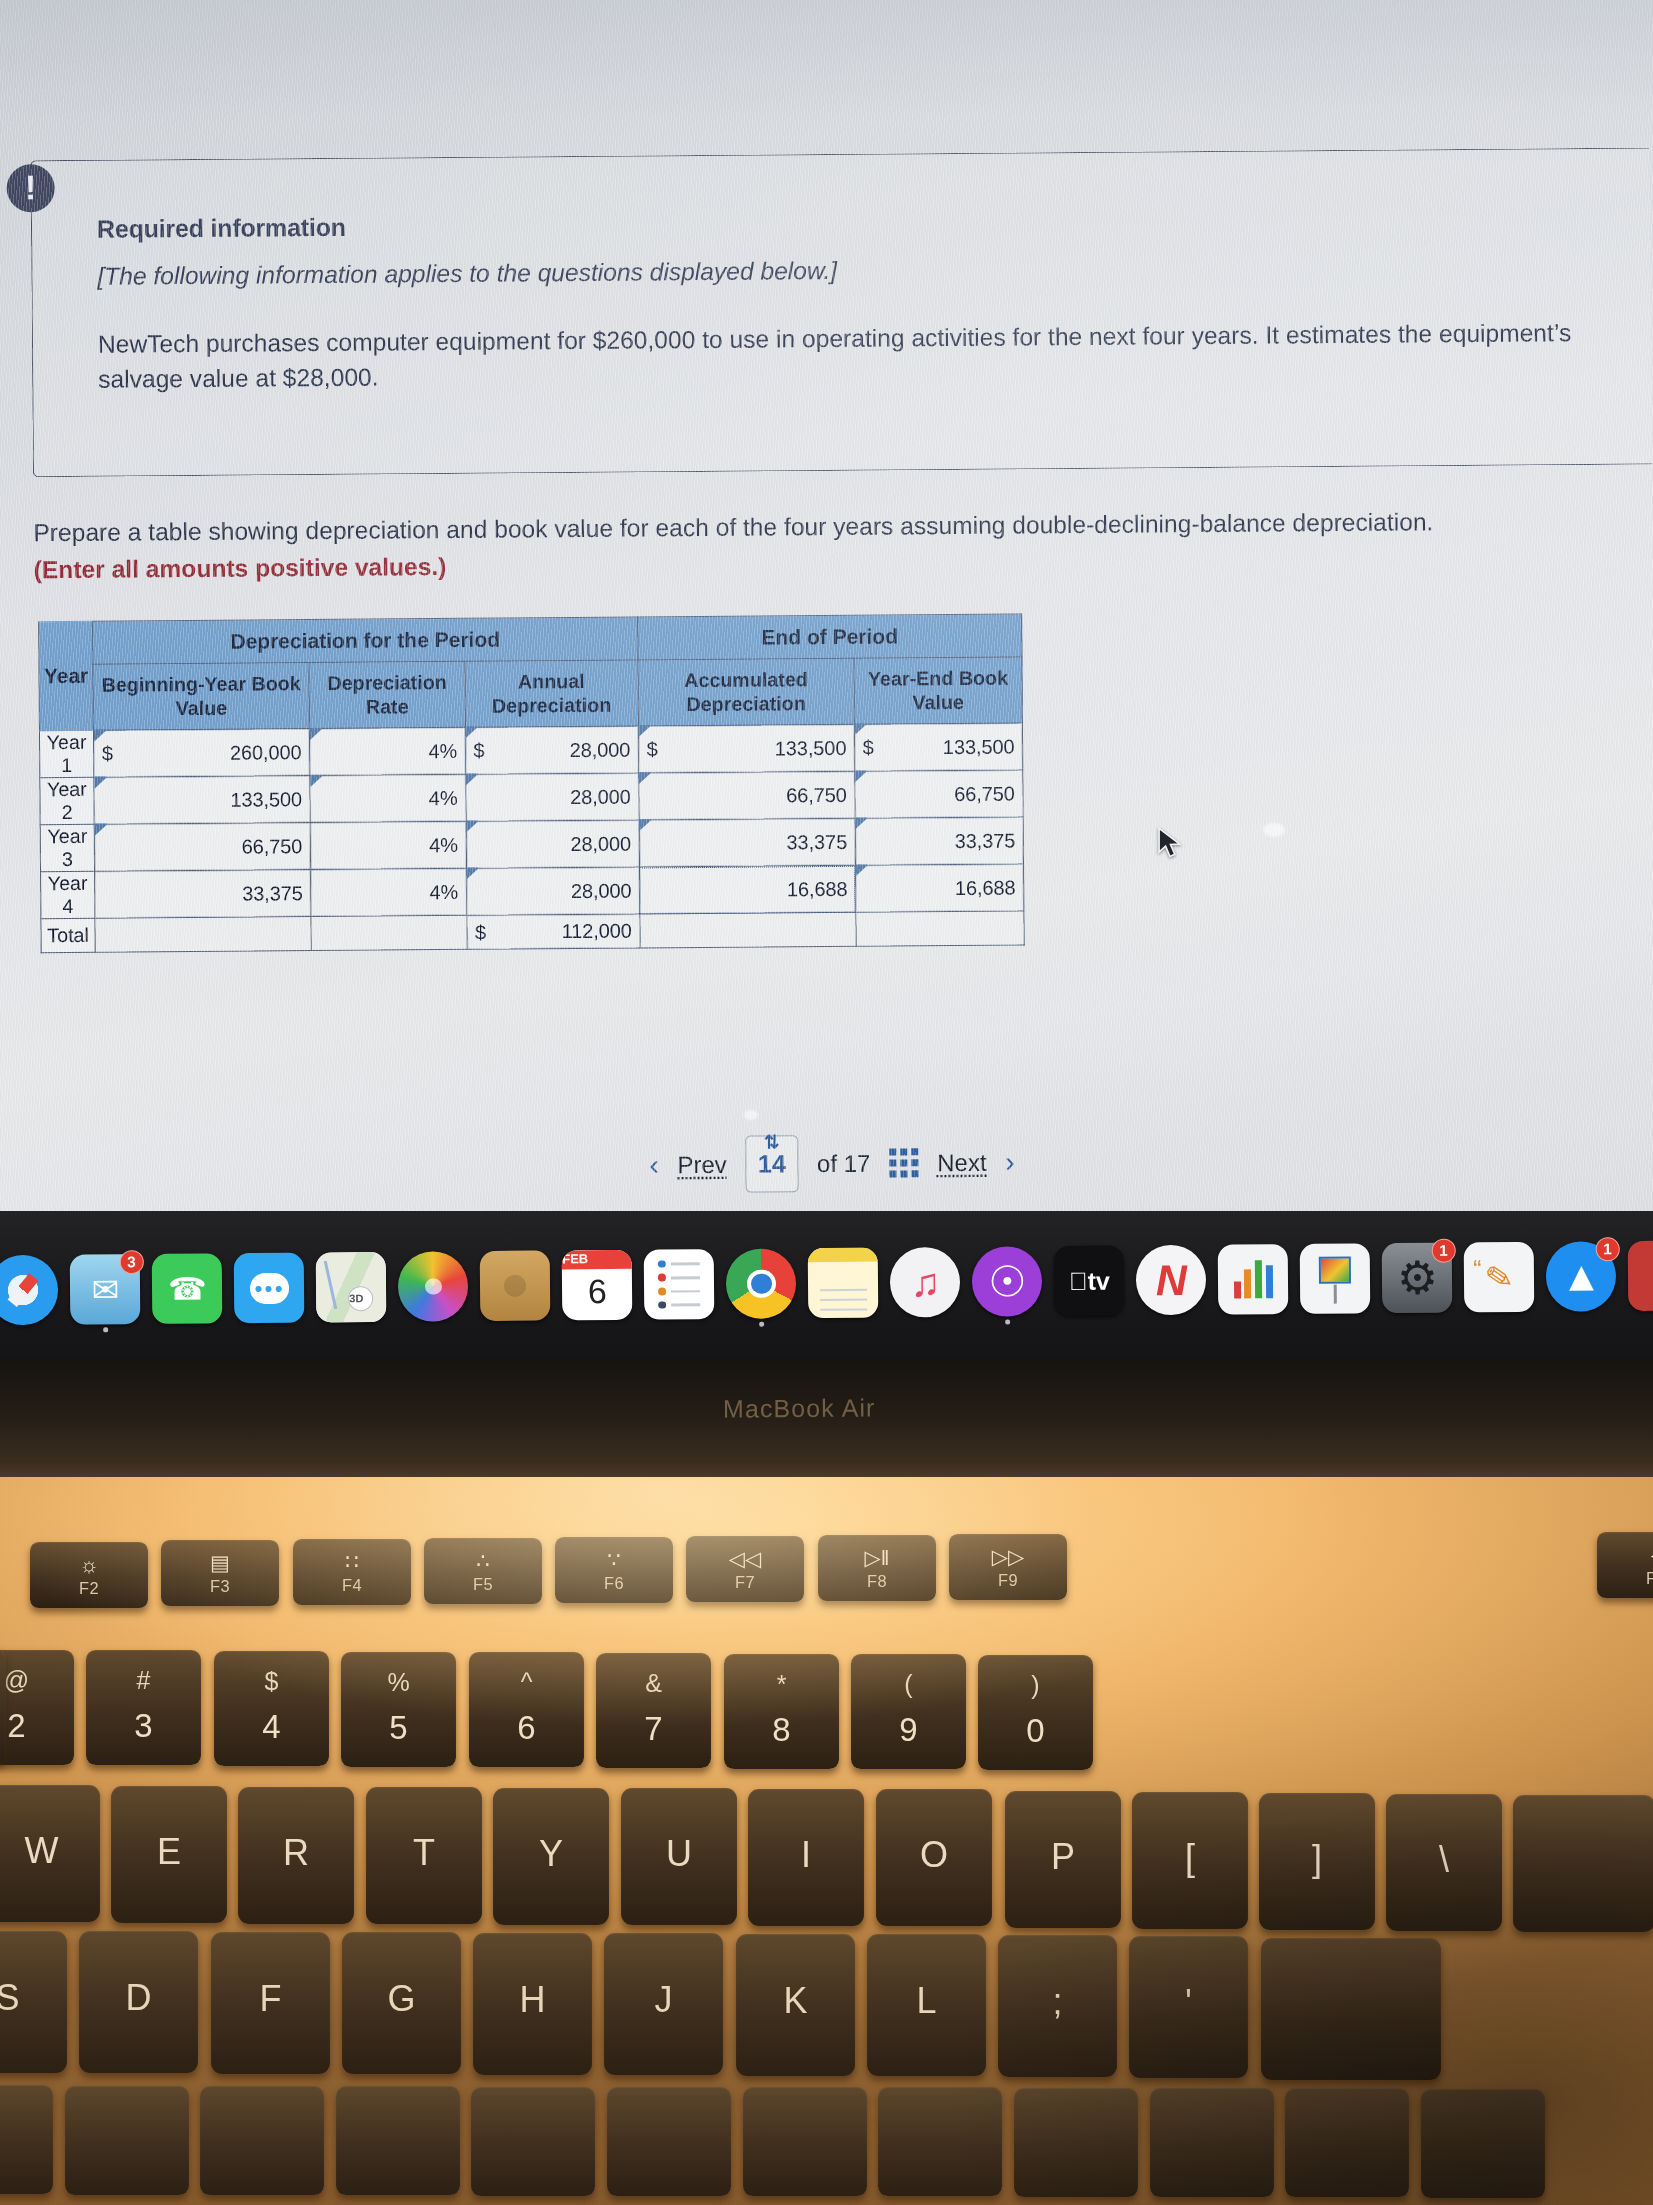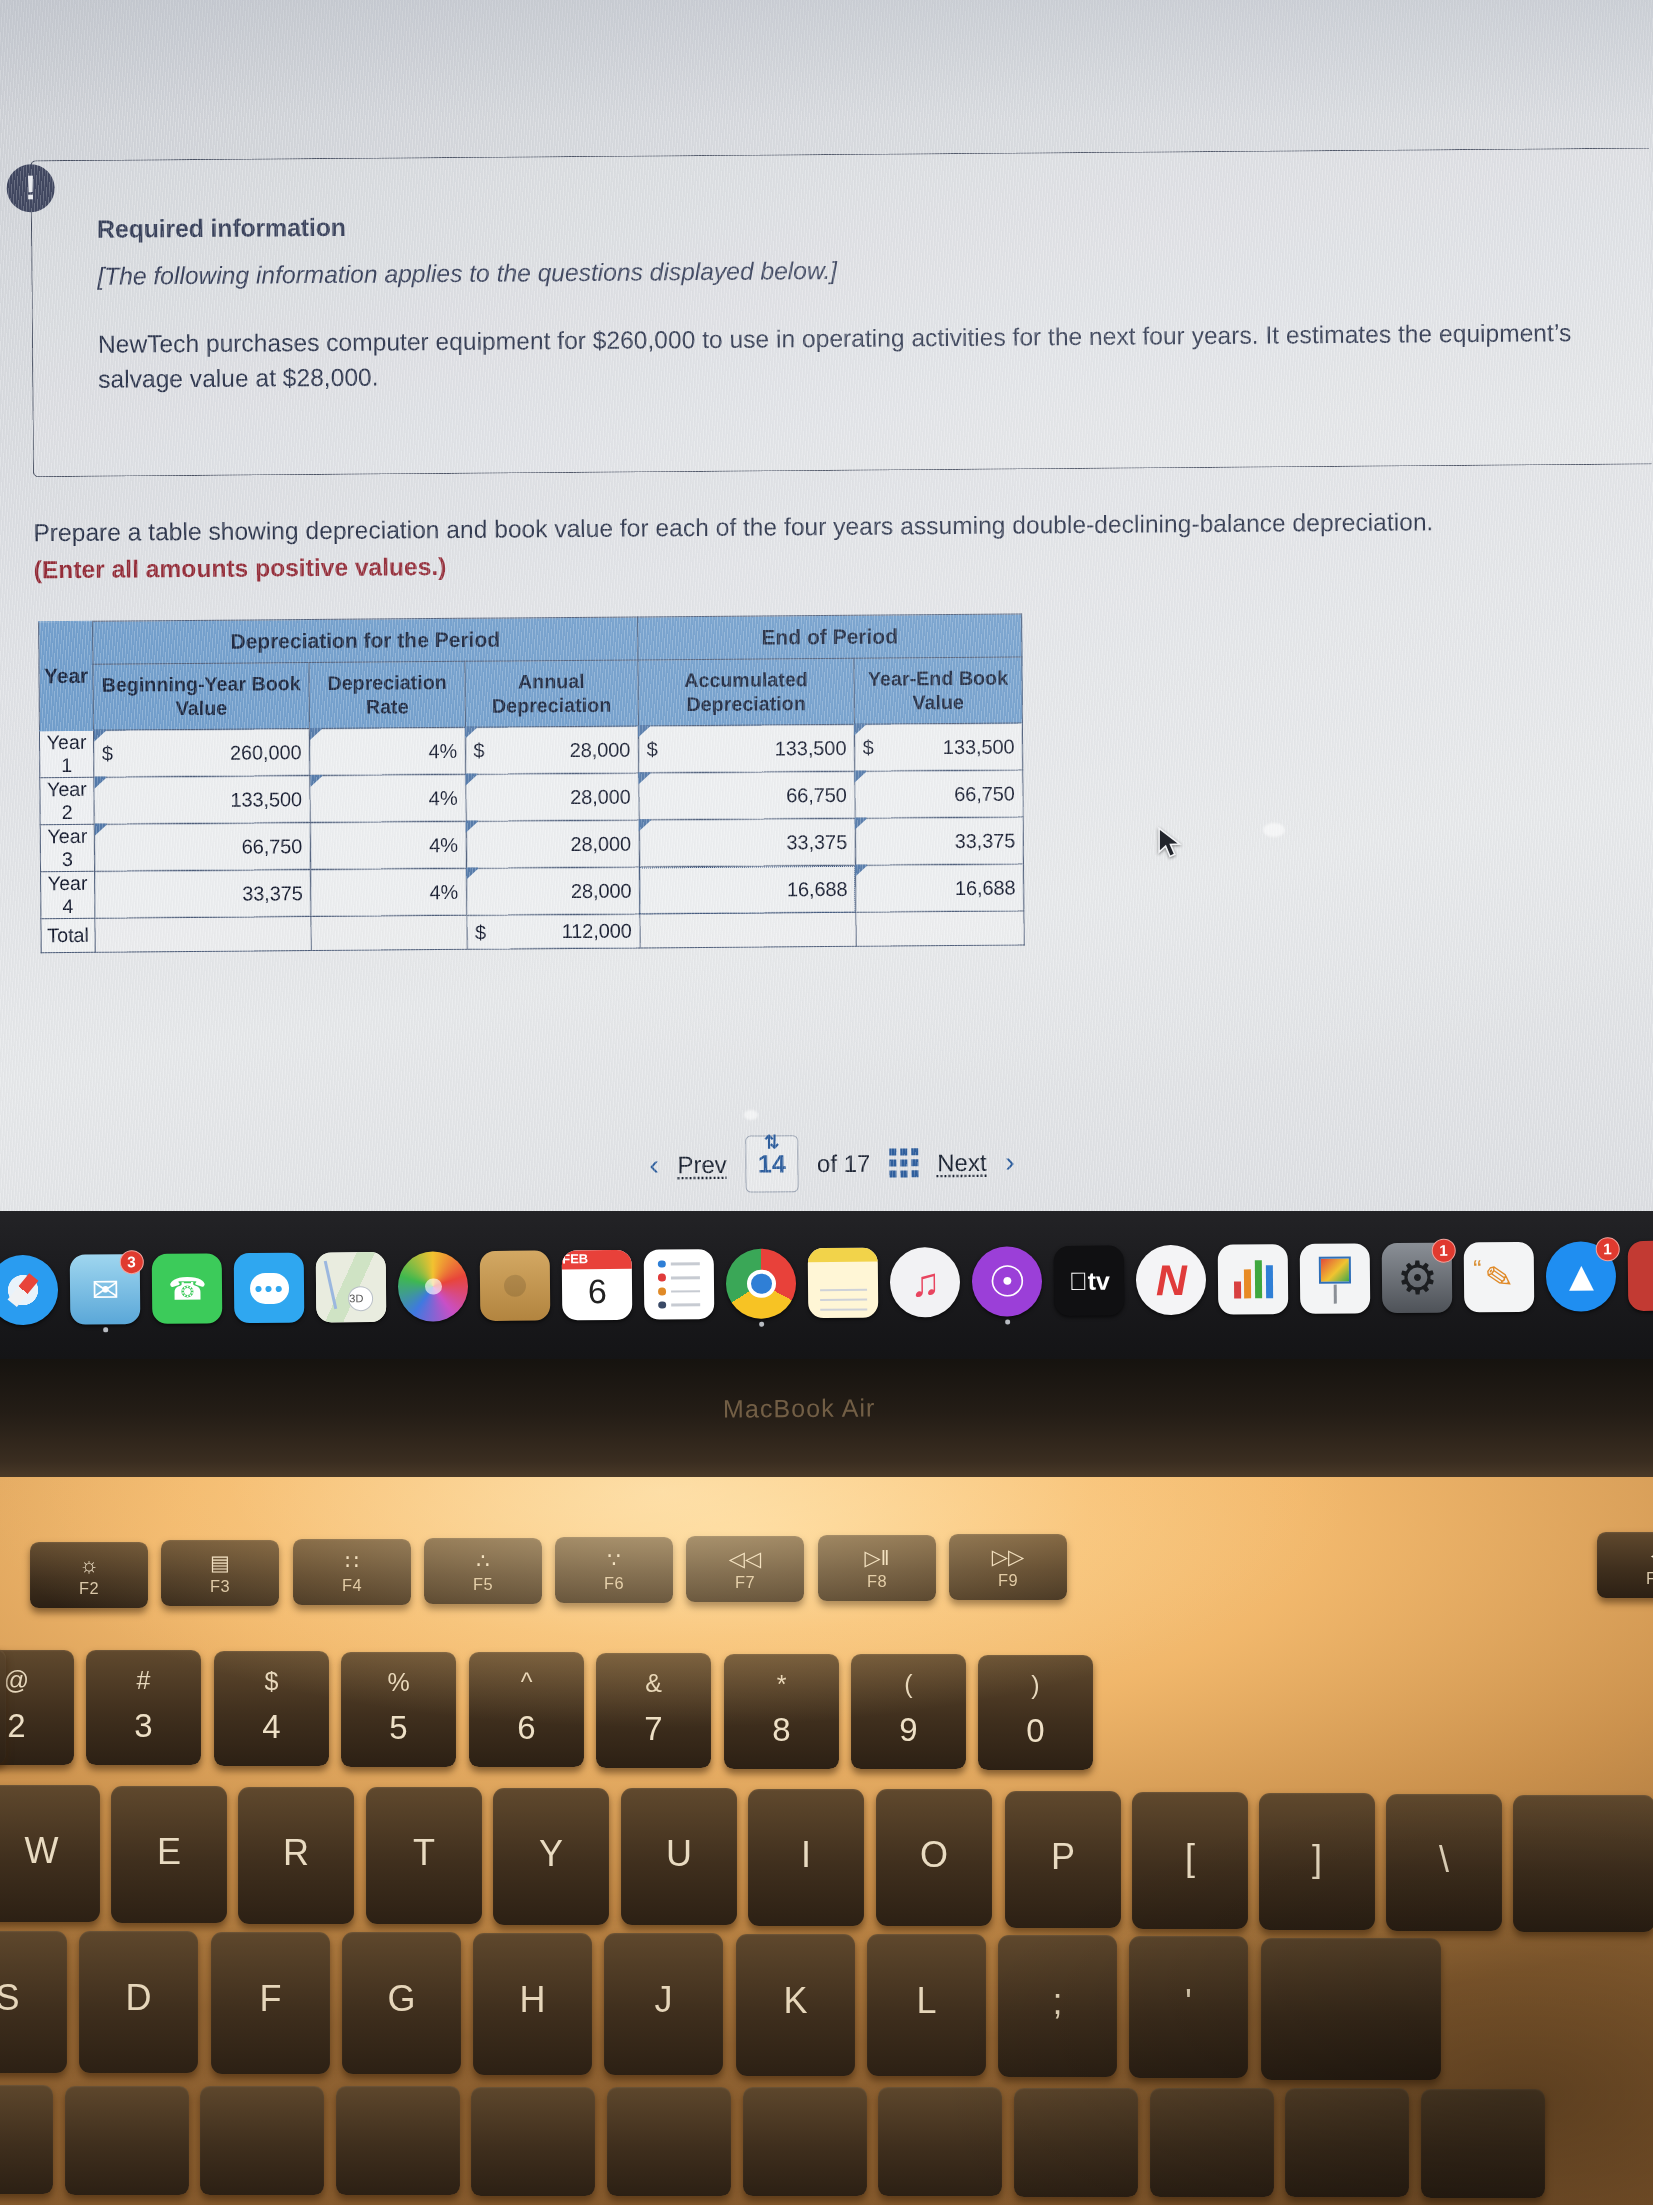--- a/index.html
+++ b/index.html
@@ -526,21 +526,21 @@
           <div class="sq" style="background: rgb(60, 203, 90);">
             <div style="font-size:31px;color:#fff;">☎</div>
           </div>
         </div>
         <div class="dock-app">
           <div class="sq" style="background: rgb(47, 167, 240);">
             <div style="width:39px;height:31px;border-radius:15.3px;background:#fff;display:flex;align-items:center;justify-content:center;font-size:14.2px;color:#2fa7f0;letter-spacing:1.6px;">●●●</div>
           </div>
         </div>
         <div class="dock-app">
-          <div class="sq" style="background: rgb(238, 241, 230);">
+          <div class="sq" style="background: rgb(238, 241, 230); font-weight: bold;">
             <div style="position:absolute;inset:0;background:linear-gradient(115deg,#e9ecdf 40%,#cfe3c4 40% 58%,#e9ecdf 58%);"></div>
             <div style="position:absolute;left:13px;top:7.7px;width:3.3px;height:49px;background:#9bb7df;transform:rotate(-12deg);"></div>
             <div style="position:relative;margin-top:23px;margin-left:18.6px;width:25px;height:25px;border-radius:50%;background:#fff;border:1.6px solid #b9bfc7;font-size:11px;color:#555;line-height:22px;">3D</div>
           </div>
         </div>
         <div class="dock-app">
           <div class="sq circ" style="background: conic-gradient(rgb(242, 194, 48), rgb(232, 69, 58), rgb(201, 79, 198), rgb(63, 121, 224), rgb(63, 184, 79), rgb(242, 194, 48));">
             <div style="width:16.4px;height:16.4px;border-radius:50%;background:rgba(255,255,255,.65);"></div>
           </div>
         </div>

